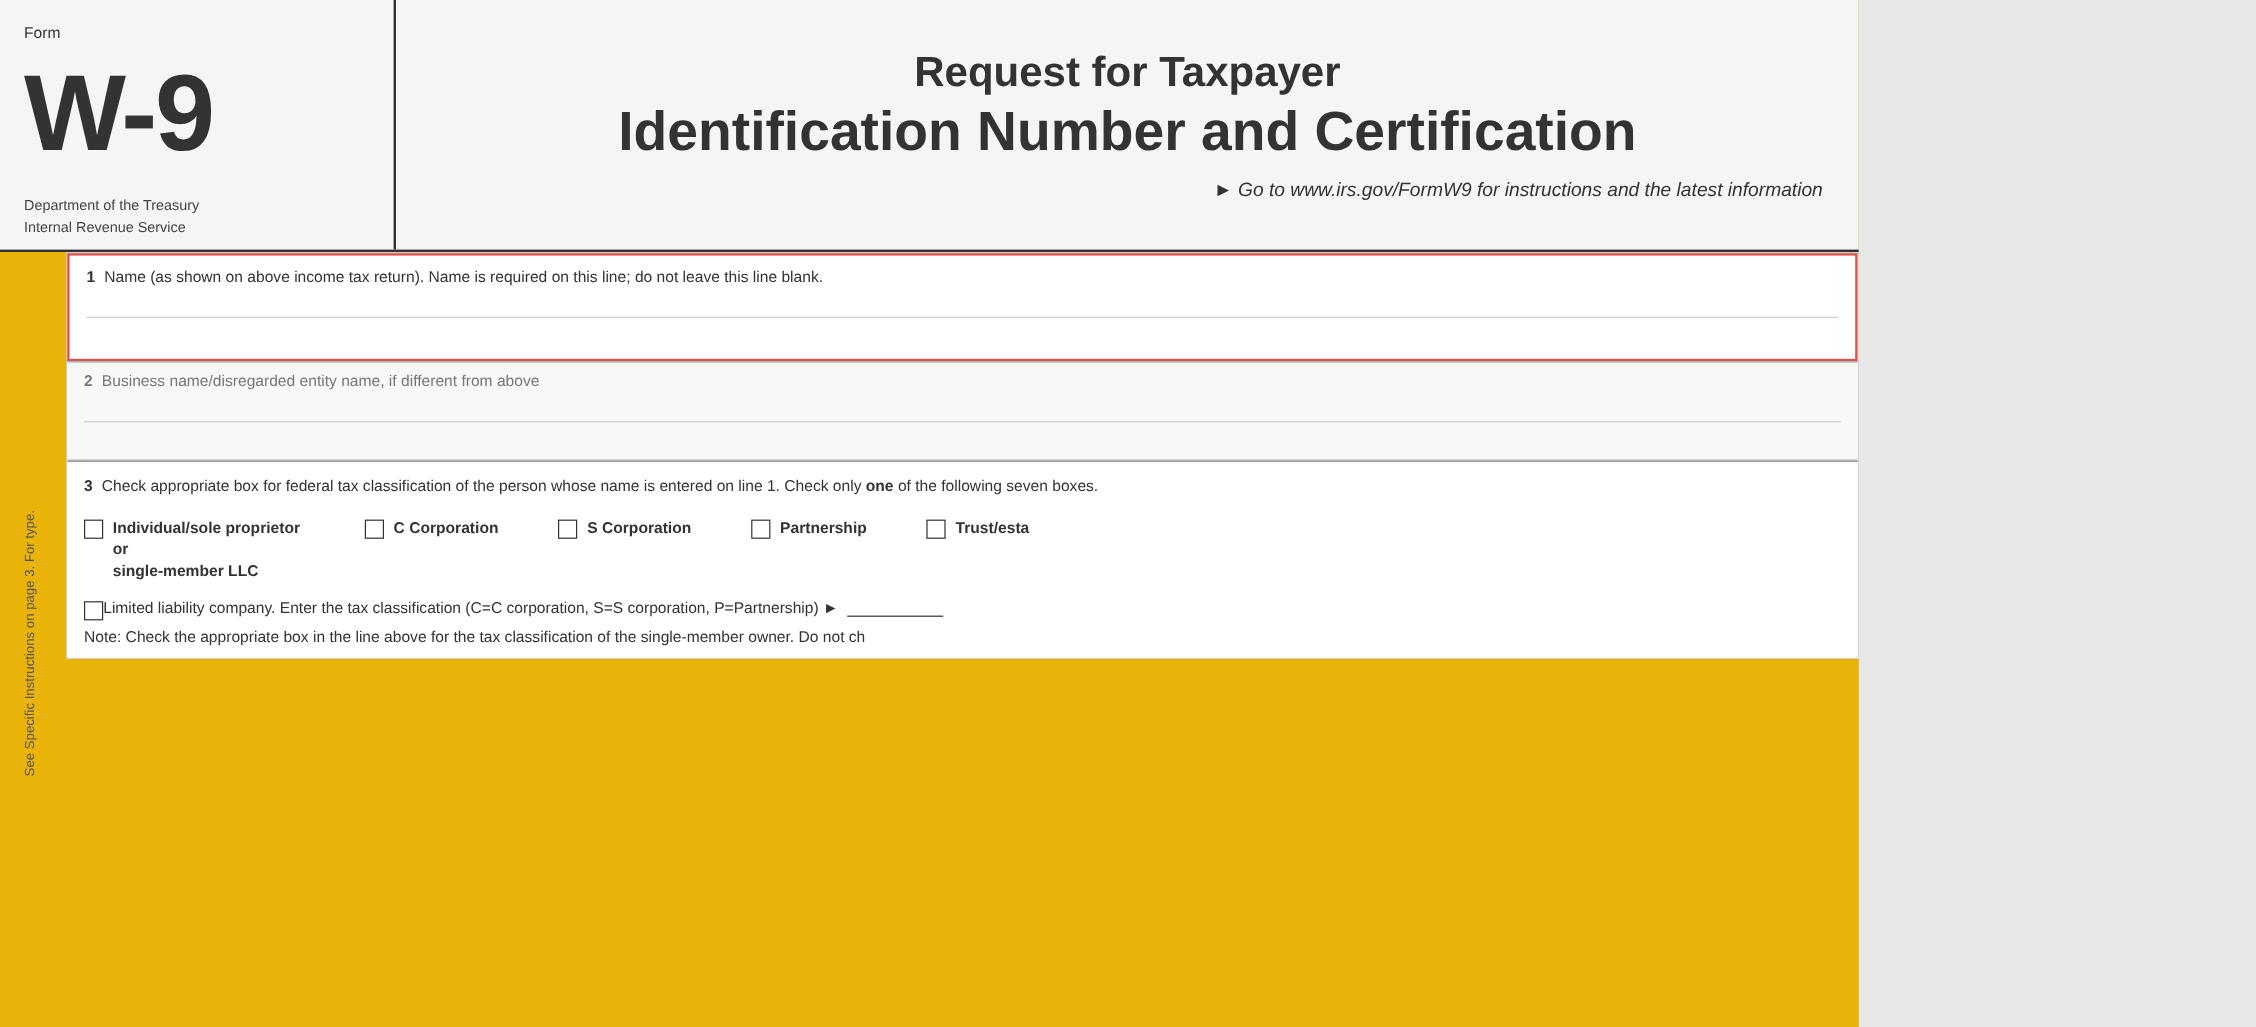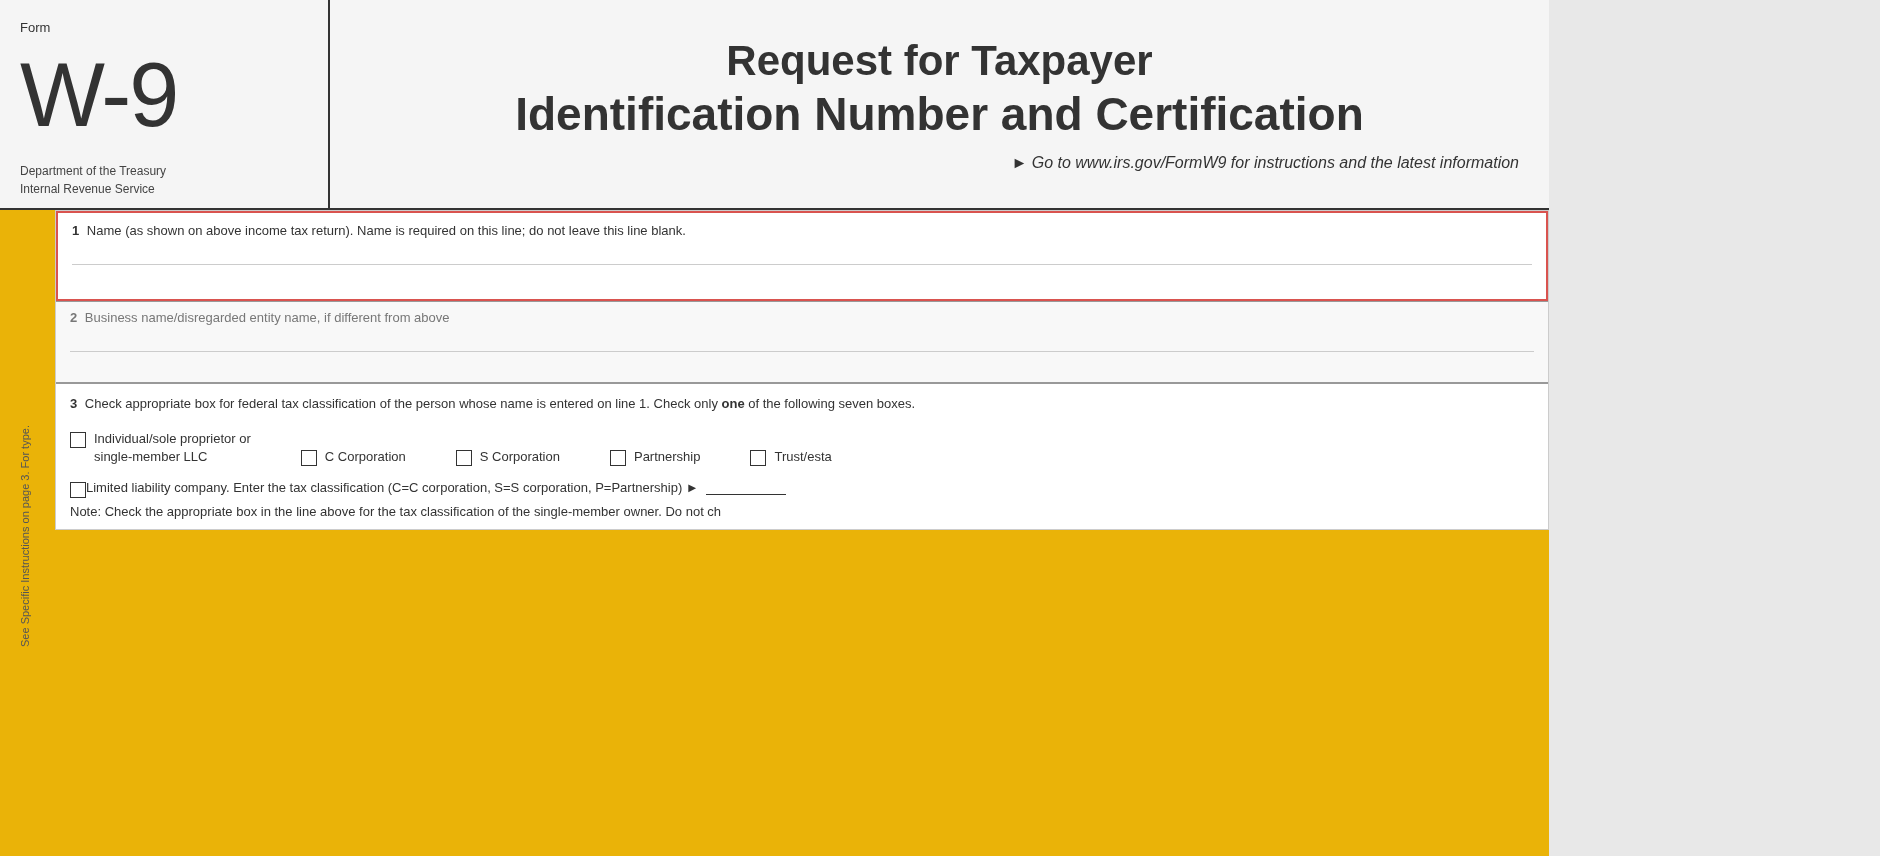--- a/index.html
+++ b/index.html
@@ -44,21 +44,21 @@
 
     .form-label {
       font-size: 13px;
       color: #333;
       font-weight: normal;
       margin-bottom: 2px;
     }
 
     .form-number {
       font-size: 90px;
-      font-weight: 400;
+      font-weight: 700;
       color: #333;
       line-height: 1;
       letter-spacing: -2px;
       margin: 5px 0;
     }
 
     .dept-info {
       font-size: 12px;
       color: #444;
       line-height: 1.5;
@@ -67,21 +67,21 @@
 
     .header-right {
       flex: 1;
       padding: 20px 30px;
       display: flex;
       flex-direction: column;
       justify-content: center;
     }
 
     .form-title {
-      font-size: 42px;
+      font-size: 35px;
       font-weight: 700;
       color: #333;
       text-align: center;
       line-height: 1.2;
     }
 
     .form-subtitle {
       font-size: 46px;
       font-weight: 900;
       color: #333;
@@ -166,24 +166,25 @@
 
     .field-3-header {
       font-size: 13px;
       color: #333;
       line-height: 1.5;
       margin-bottom: 16px;
     }
 
     .checkboxes-row {
       display: flex;
-      align-items: flex-end;
+      align-items: flex-start;
       gap: 0;
       margin-bottom: 14px;
       flex-wrap: nowrap;
+      font-weight: bold;
     }
 
     .checkbox-item {
       display: flex;
       align-items: flex-start;
       margin-right: 50px;
       gap: 8px;
     }
 
     .checkbox-box {

